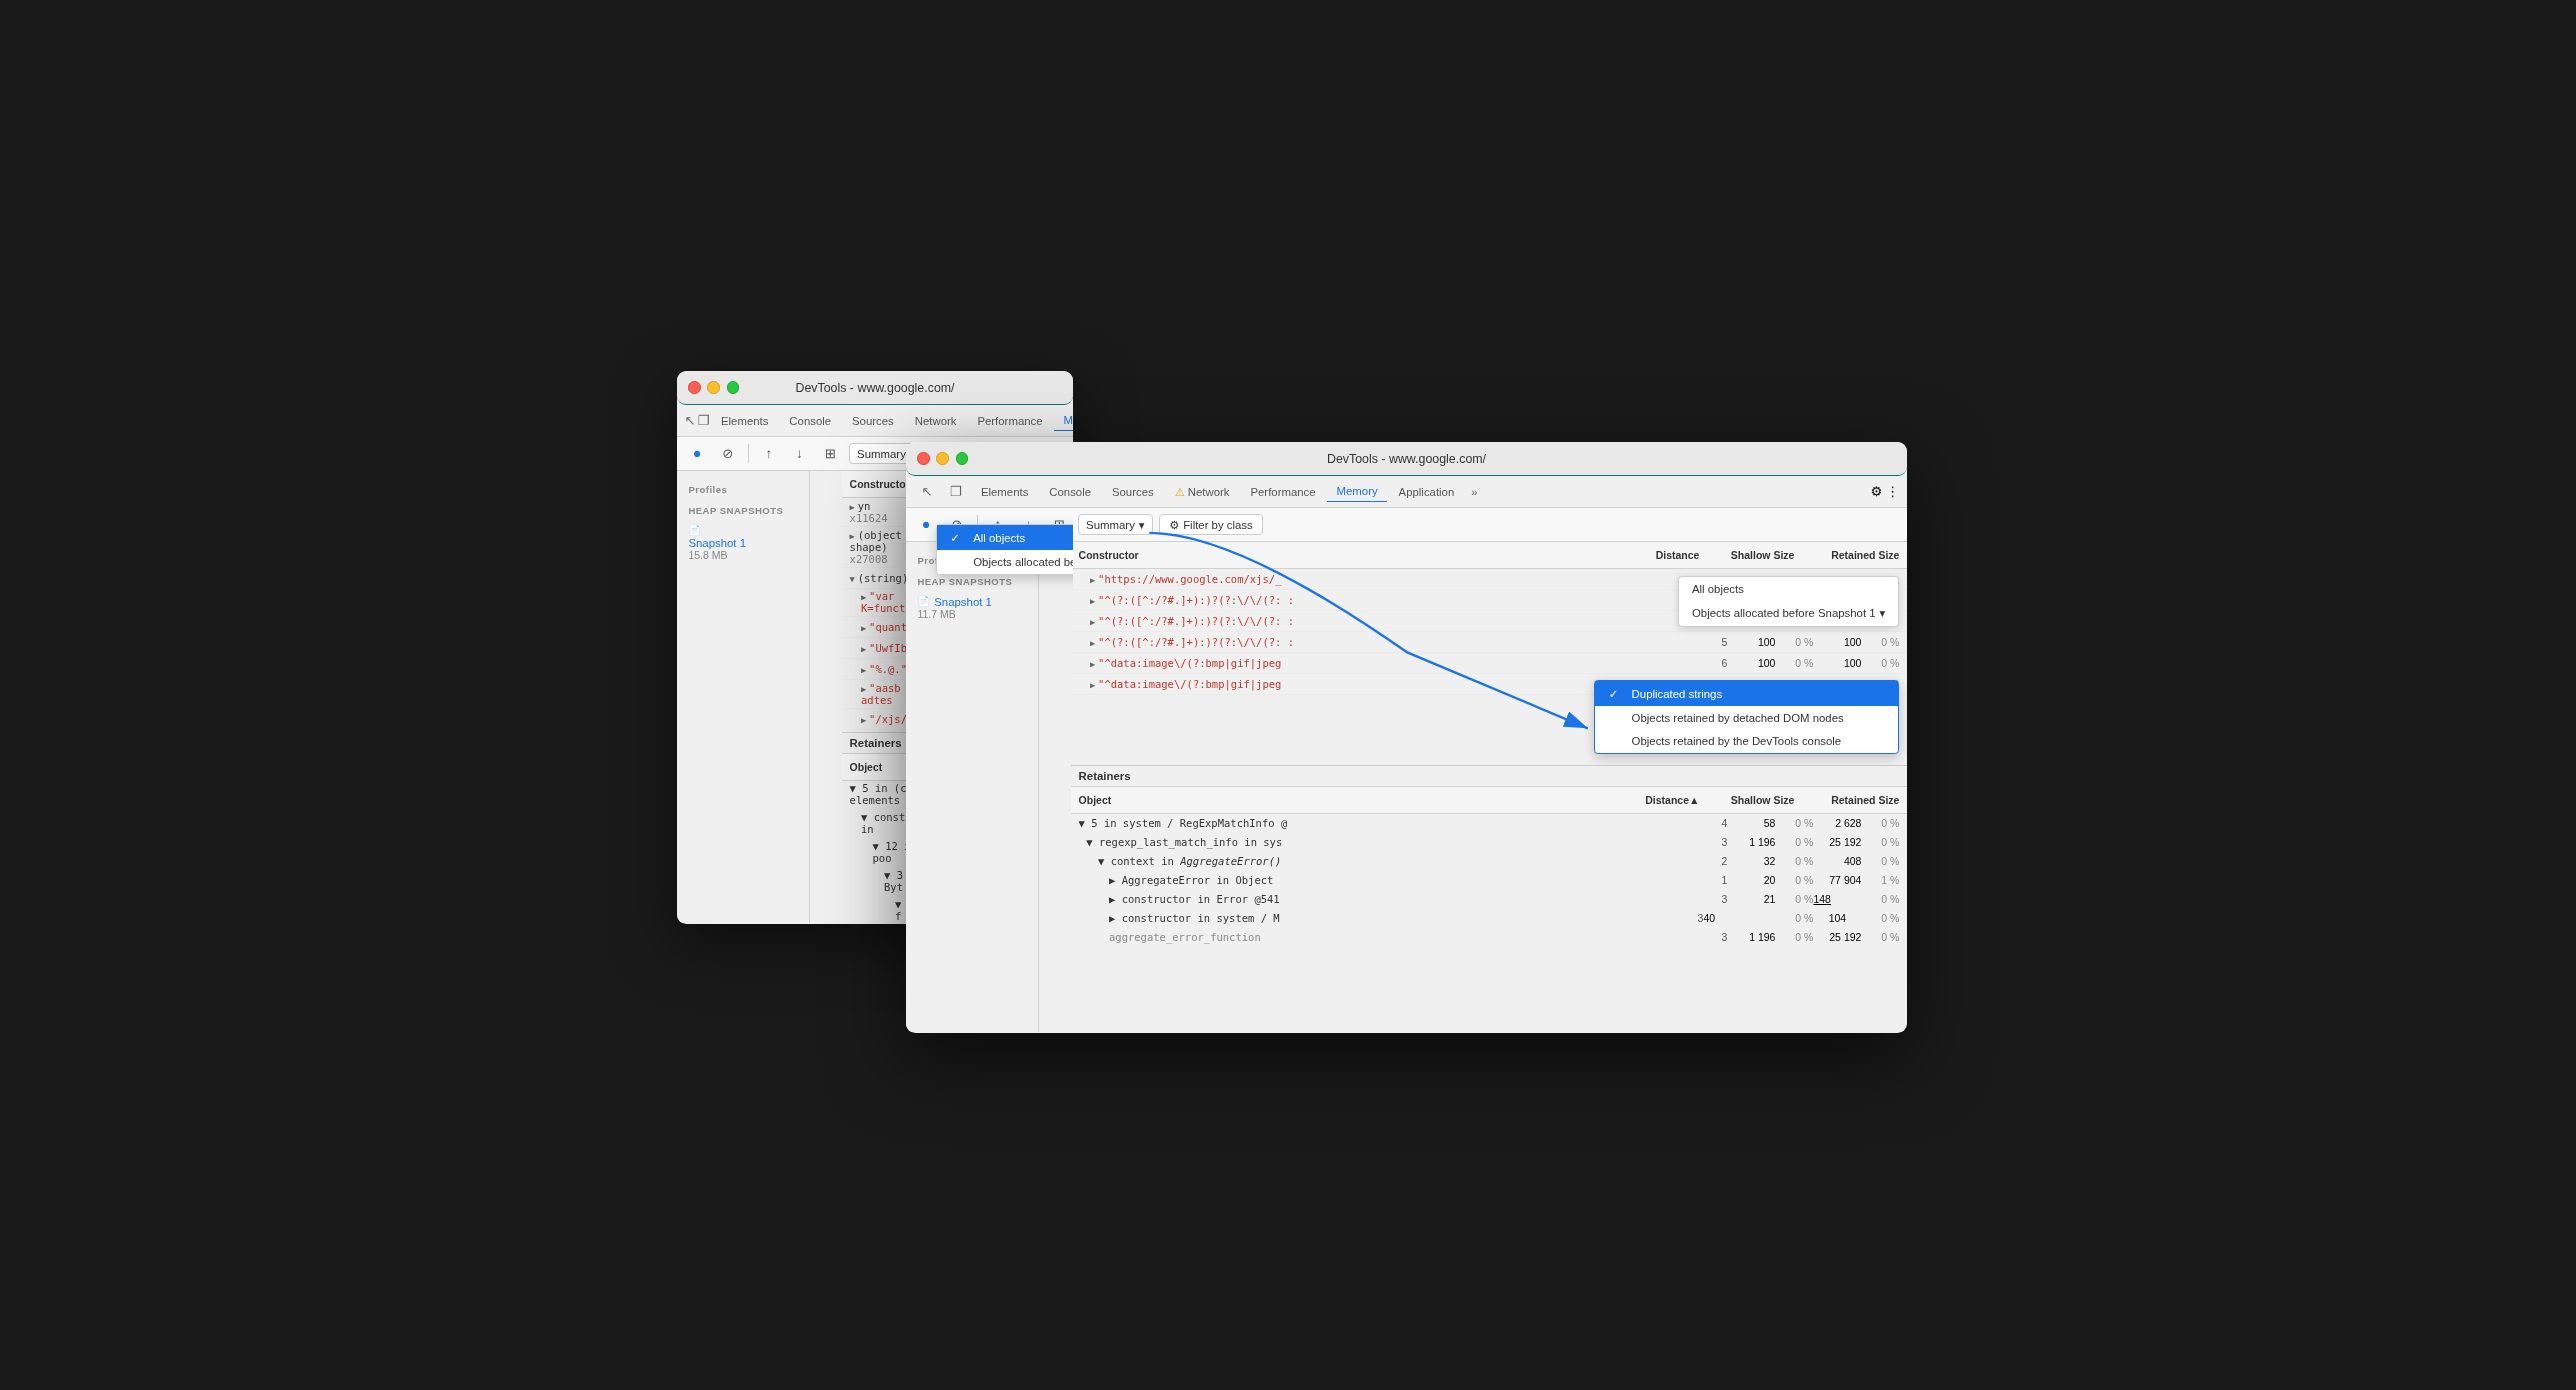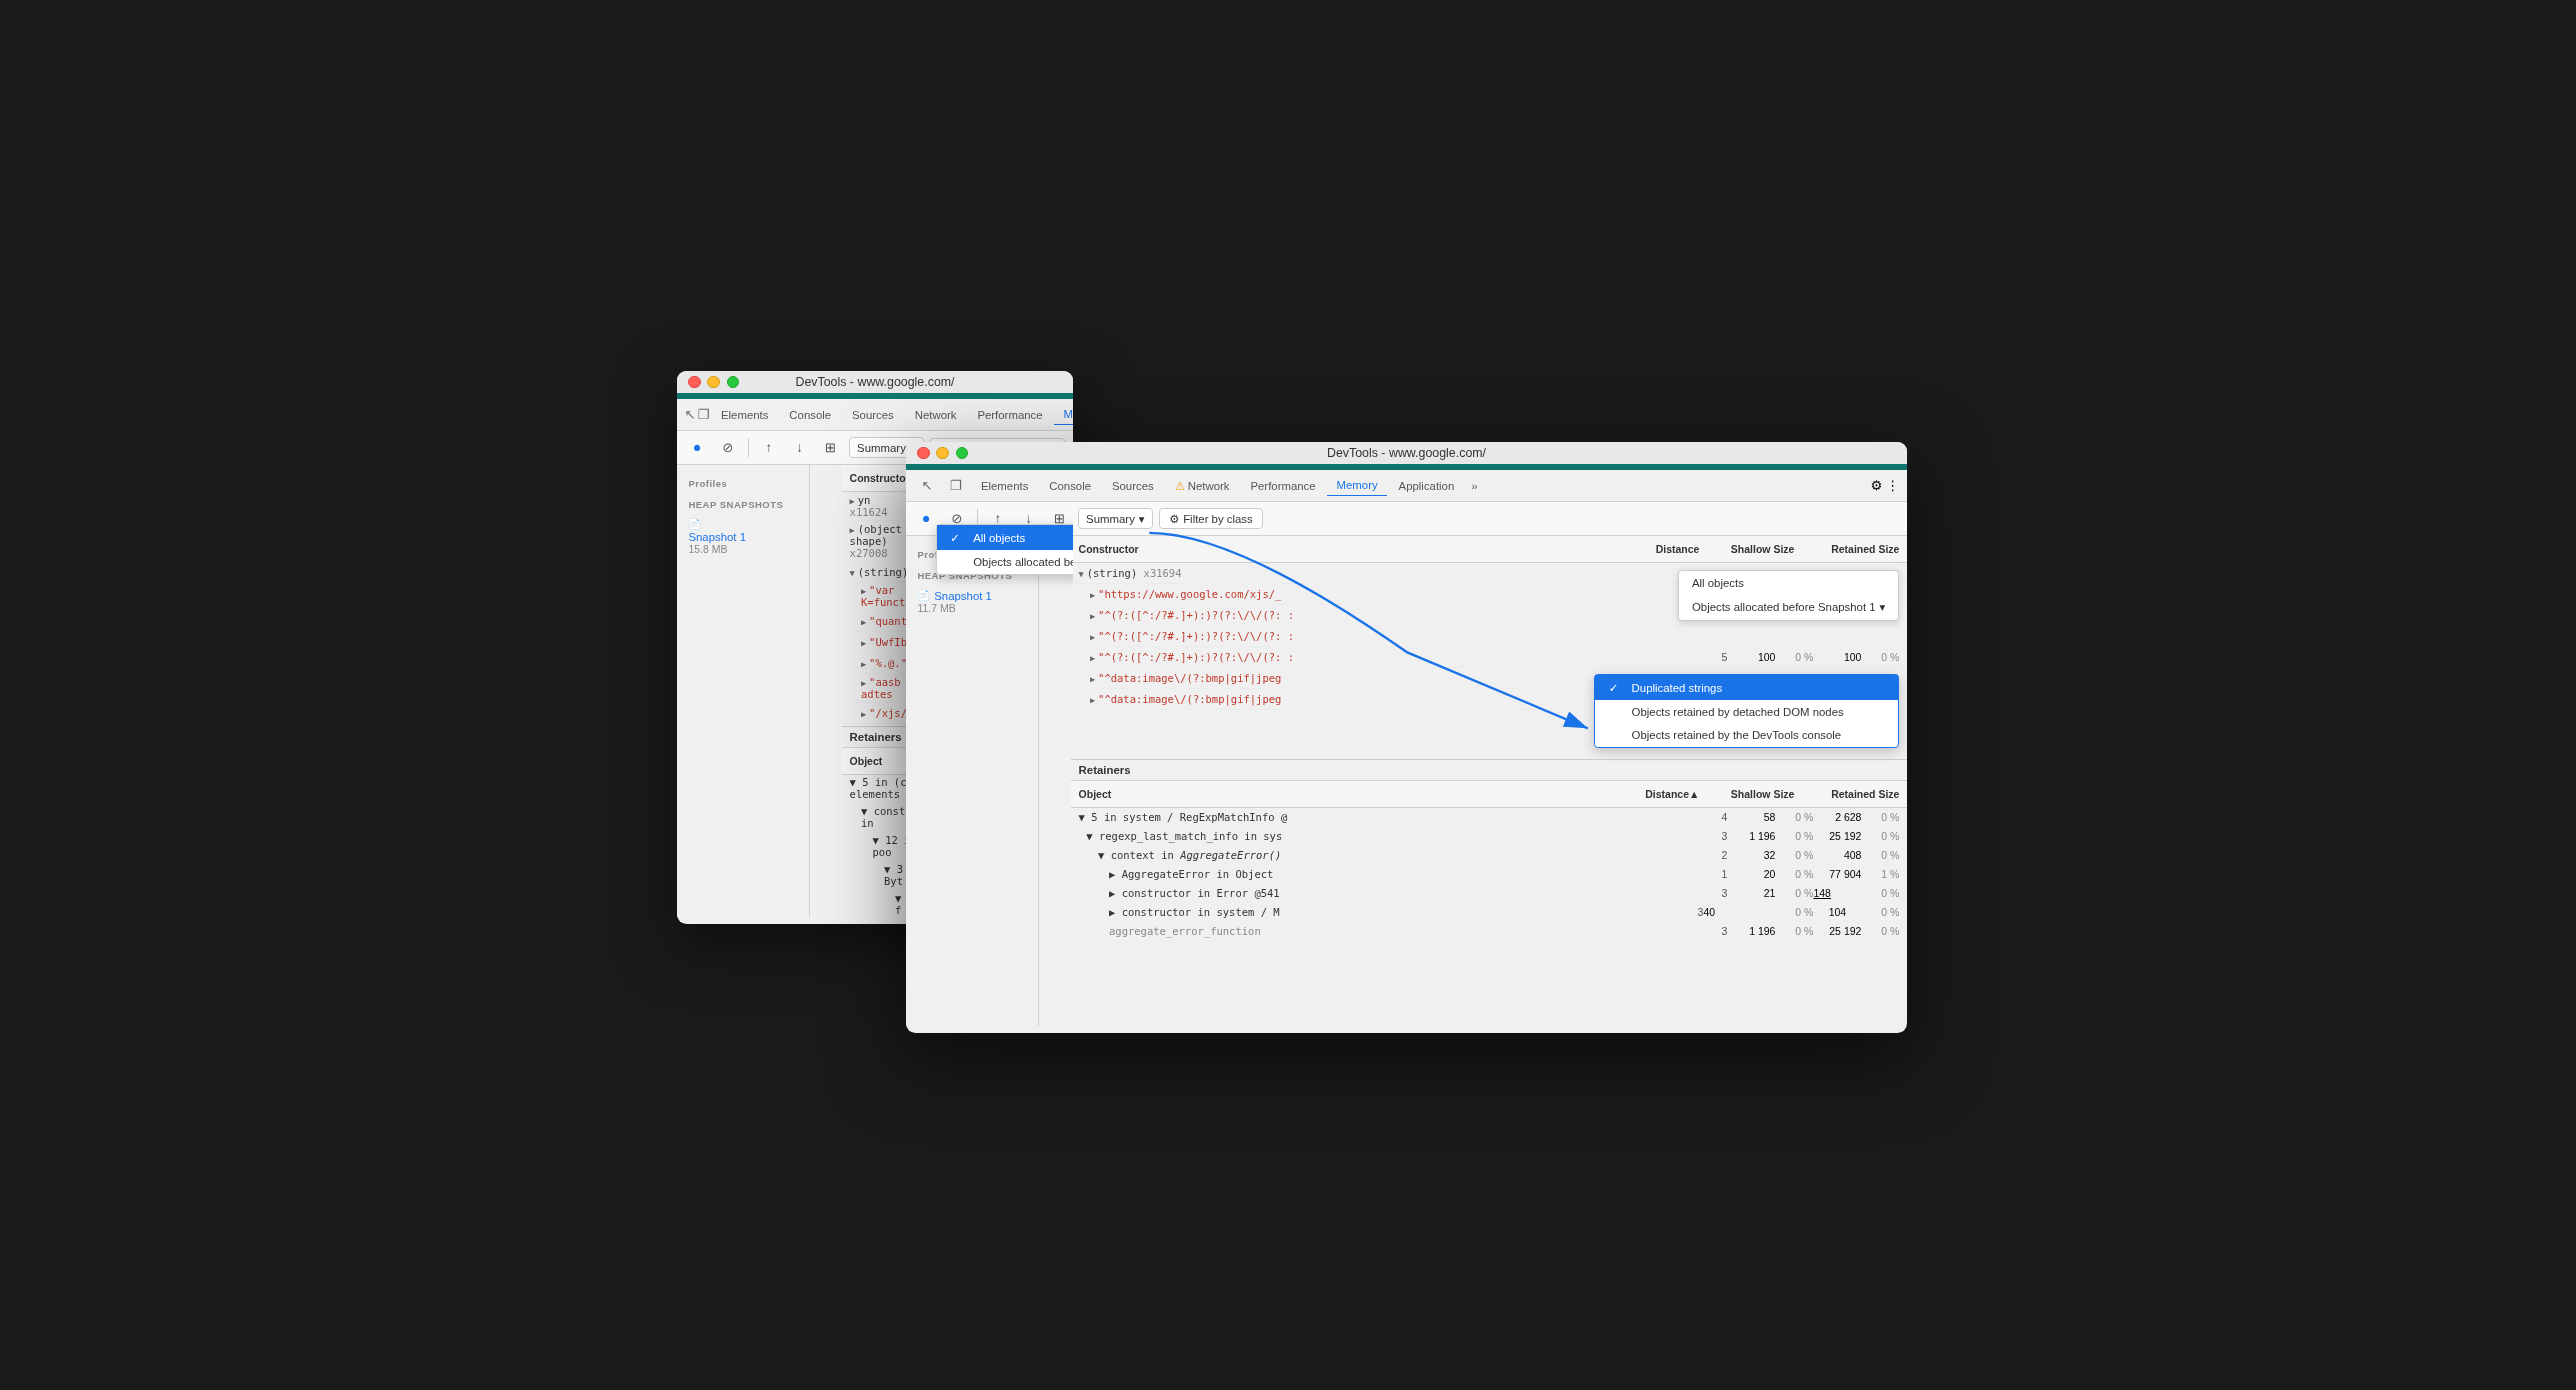--- a/index.html
+++ b/index.html
@@ -42,26 +42,27 @@
       height: 591px;
       background: #f0f0f0;
       border-radius: 9.5px;
       box-shadow: 0 24px 76px rgba(0,0,0,0.6);
       overflow: hidden;
     }
 
     
     .title-bar {
       background: #e8e8e8;
-      border-bottom: 6px solid #0f766e;
+      border-bottom: 1px solid #0f766e;
       display: flex;
       align-items: center;
       padding: 0 11.4px;
-      height: 28px;
+      height: 34px;
       position: relative;
+      border-radius: 9px;
     }
 
     .traffic-lights {
       display: flex;
       gap: 6.7px;
       align-items: center;
     }
 
     .tl { width: 12.4px; height: 12.4px; border-radius: 50%; }
     .tl-red { background: #ff5f57; border: 1px solid #e0443e; }
@@ -578,23 +579,20 @@
       <div class="content-panel" style="position:relative;">
 
         <div class="table-header">
           <span class="col-obj">Constructor</span>
           <span style="width:57px;text-align:right;">Distance</span>
           <span style="width:95px;text-align:right;">Shallow Size</span>
           <span style="width:105px;text-align:right;">Retained Size</span>
         </div>
 
         <div class="data-table" style="height:210px;">
-          <div class="table-row">
-            <span class="row-name"><span class="triangle">▼</span>(string) <span style="color:#888">x31694</span></span>
-          </div>
           <div class="table-row" style="padding-left:19px;">
             <span class="row-name red"><span class="triangle">▶</span>"https://www.google.com/xjs/_</span>
           </div>
           <div class="table-row" style="padding-left:19px;">
             <span class="row-name red"><span class="triangle">▶</span>"^(?:([^:/?#.]+):)?(?:\/\/(?: :</span>
           </div>
           <div class="table-row" style="padding-left:19px;">
             <span class="row-name red"><span class="triangle">▶</span>"^(?:([^:/?#.]+):)?(?:\/\/(?: :</span>
           </div>
           <div class="table-row" style="padding-left:19px;">

